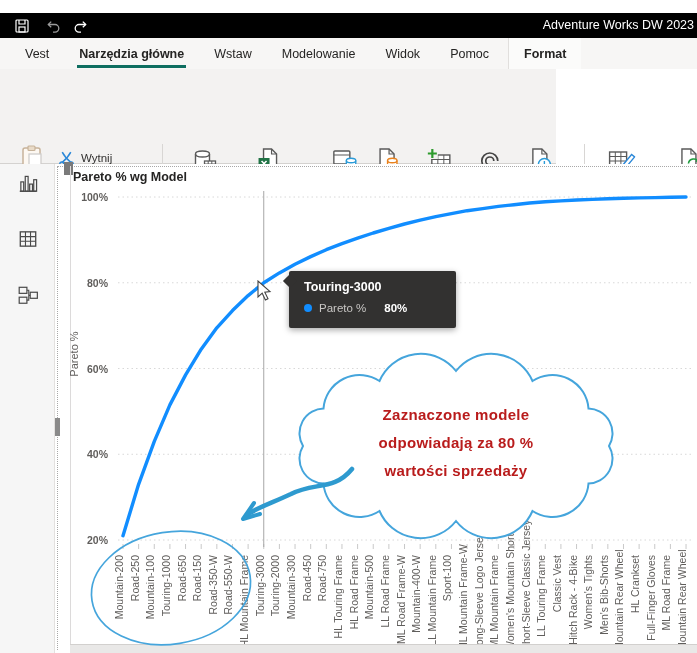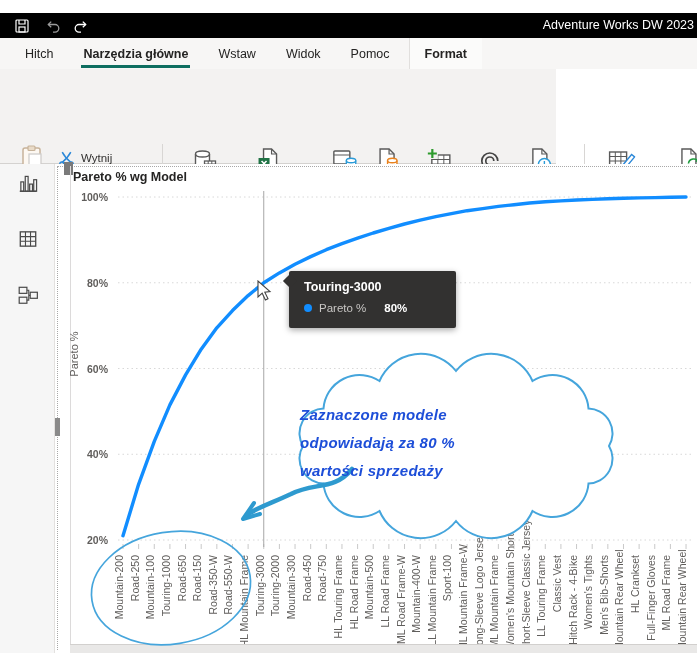--- a/index.html
+++ b/index.html
@@ -62,22 +62,22 @@
   .tooltip{position:absolute;left:289px;top:271px;width:167px;height:57px;background:#323130;
            border-radius:2px;box-shadow:0 2px 6px rgba(0,0,0,.35);z-index:6;}
   .tooltip .notch{position:absolute;left:-4px;top:5px;width:10px;height:10px;background:#323130;
            transform:rotate(45deg);}
   .tt-title{margin:9px 0 0 15px;font-size:12.5px;font-weight:700;color:#fff;}
   .tt-row{margin:8px 0 0 15px;display:flex;align-items:center;}
   .tt-dot{width:8px;height:8px;border-radius:50%;background:#118DFF;flex:0 0 auto;}
   .tt-name{margin-left:7px;font-size:11.5px;color:#c8c6c4;}
   .tt-value{margin-left:18px;font-size:11.5px;font-weight:700;color:#fff;}
   
-  .cloud-line{position:absolute;left:300px;width:312px;text-align:left;font-size:15px;
-              font-style:italic;font-weight:700;color:#1d4ed8;letter-spacing:.3px;z-index:5;}
+  .cloud-line{position:absolute;left:300px;width:312px;text-align:center;font-size:15px;
+              font-weight:700;color:#b91c1c;letter-spacing:.3px;z-index:5;}
   .cursor-svg{position:absolute;left:257px;top:280px;z-index:7;}
 </style>
 </head>
 <body>
 
 <div class="titlebar">
   <svg class="tb-icon" viewBox="0 0 16 16">
     <rect x="2" y="2" width="12" height="12" rx="1" fill="none" stroke="#fff" stroke-width="1.2"></rect>
     <path d="M5 2 v4 h6 v-4" fill="none" stroke="#fff" stroke-width="1.2"></path>
     <rect x="5" y="9" width="6" height="5" fill="none" stroke="#fff" stroke-width="1.2"></rect>
@@ -87,23 +87,24 @@
     <path d="M7.2 3.6 L4.3 6.5 l2.9 2.8" fill="none" stroke="#9a9a9a" stroke-width="1.3"></path>
   </svg>
   <svg class="tb-icon" viewBox="0 0 16 16">
     <path d="M11.5 6.5 h-6.5 a3.8 3.8 0 1 0 0 7.6 h2" fill="none" stroke="#fff" stroke-width="1.3"></path>
     <path d="M8.8 3.6 L11.7 6.5 l-2.9 2.8" fill="none" stroke="#fff" stroke-width="1.3"></path>
   </svg>
   <div class="tb-title">Adventure Works DW 2023</div>
 </div>
 
 <div class="menubar">
-    <div class="tab">Hitch</div>
+    <div class="tab">Vest</div>
     <div class="tab active">Narzędzia główne</div>
     <div class="tab">Wstaw</div>
+    <div class="tab">Modelowanie</div>
     <div class="tab">Widok</div>
     <div class="tab">Pomoc</div>
     <div class="tab contextual">Format</div>
   </div>
 
 <div class="ribbon">
 
   <div class="paste-btn">
     <div class="ricon">
       <svg width="28" height="28" viewBox="0 0 28 28">

